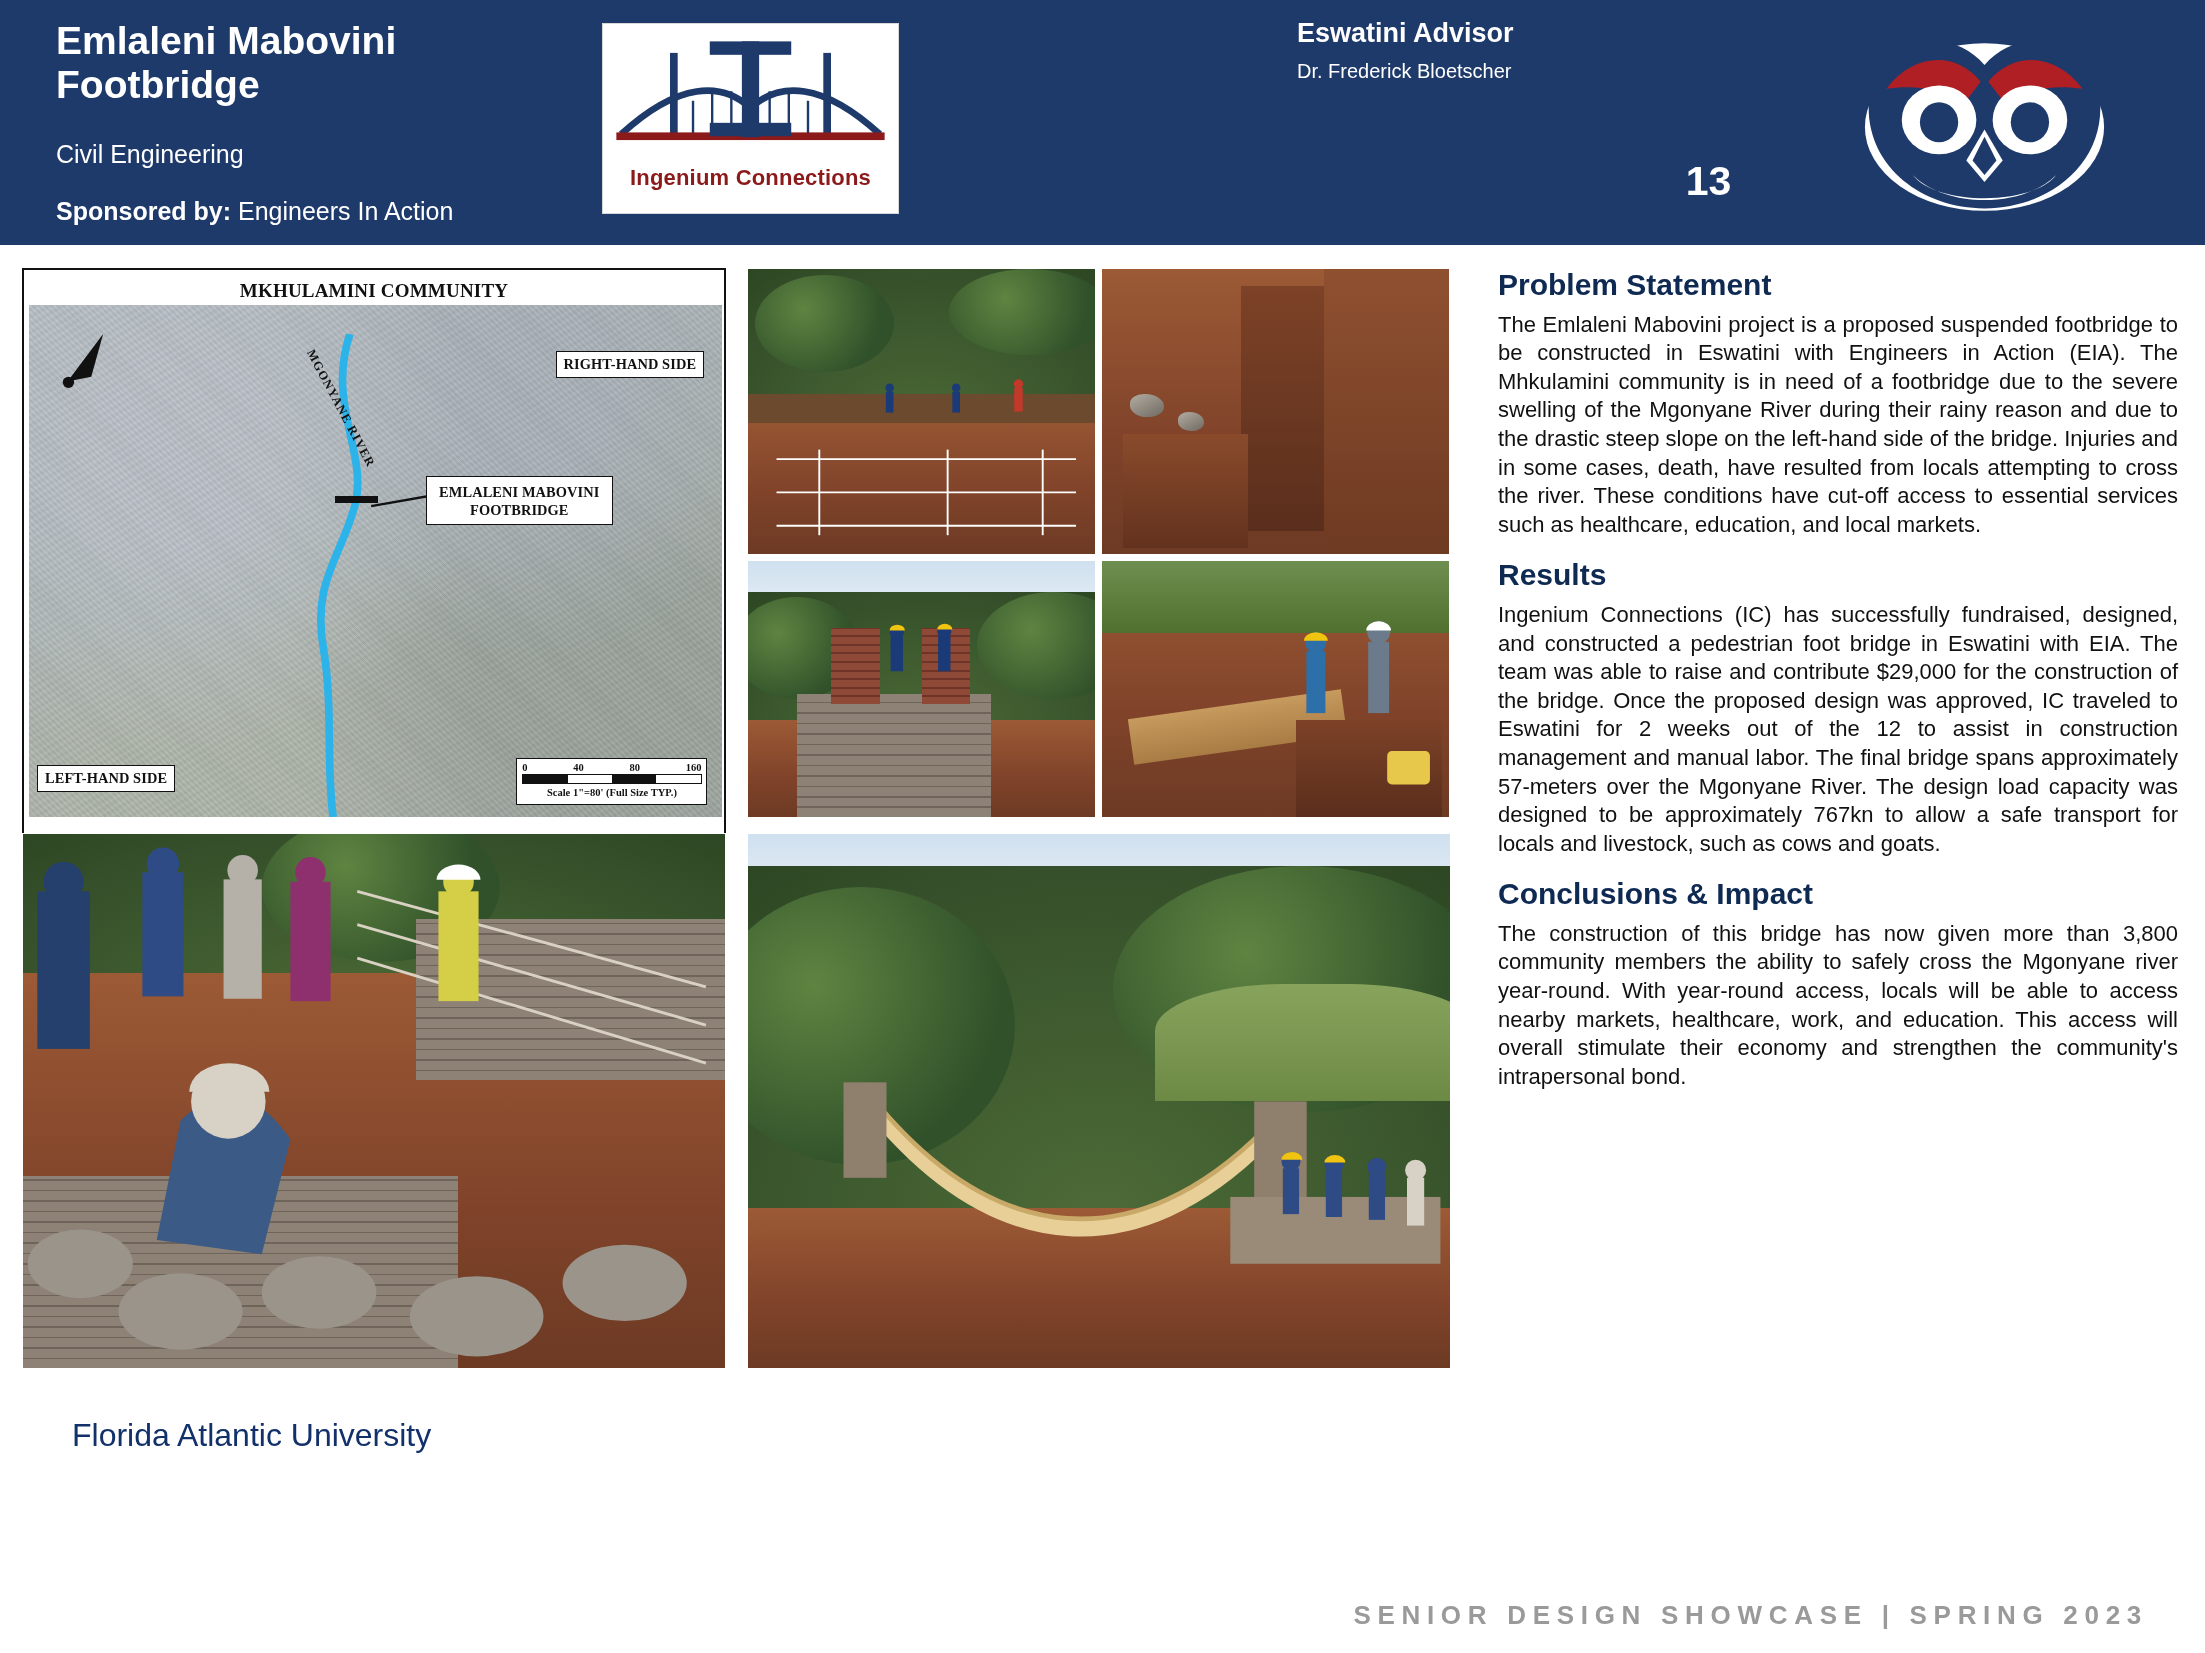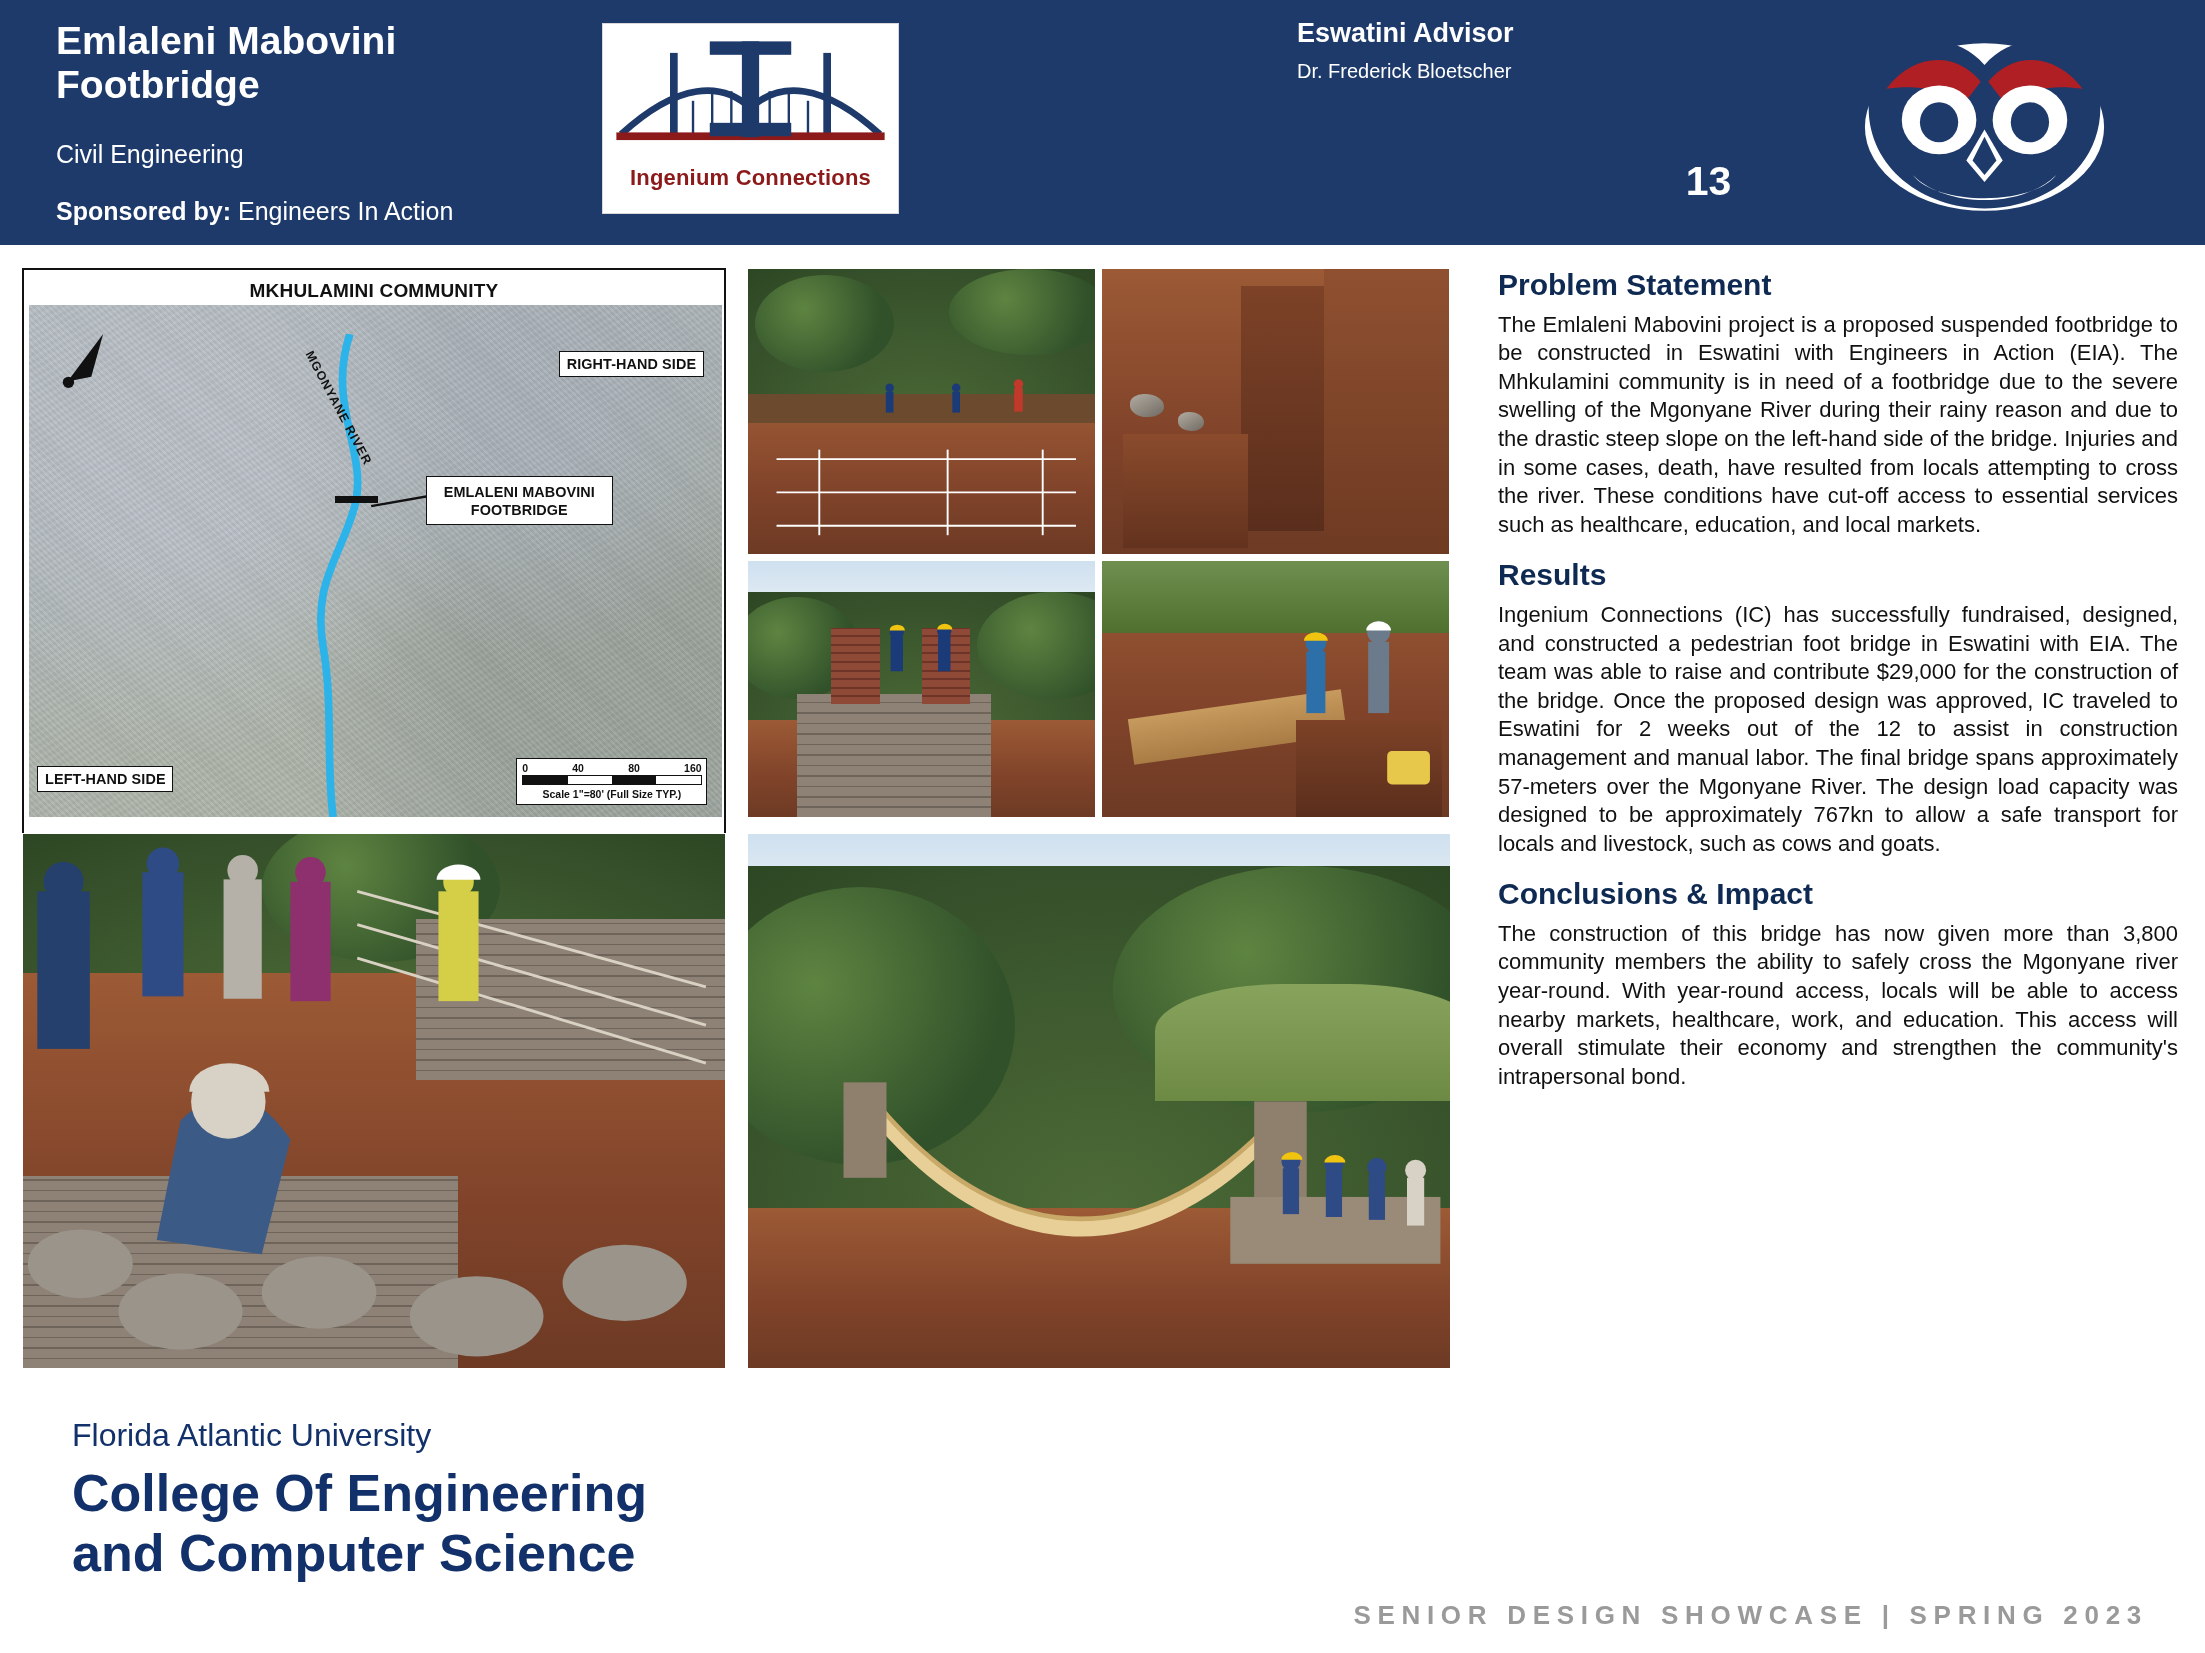--- a/index.html
+++ b/index.html
@@ -53,21 +53,21 @@
   .poster-number {
     position:absolute; left:1656px; top:158px; width:105px; text-align:center;
     color:#ffffff; font-size:41px; font-weight:bold;
   }
 
   .owl-logo { position:absolute; right:77px; top:17px; width:287px; height:201px; }
 
   
   .map-card {
     position:absolute; left:22px; top:268px; width:704px; height:621px;
-    background:#ffffff; border:2.4px solid #111111;
+    background:#ffffff; border:2.4px solid #111111;font-family:Liberation Serif, serif;
   }
   .map-title {
     position:absolute; top:9.6px; left:0; width:100%; text-align:center;
     font-size:19px; font-weight:bold; color:#111; letter-spacing:0.2px;
   }
   .map-image {
     position:absolute; top:35px; left:4.8px; width:693px; height:512px;
     background:
       radial-gradient(circle at 22% 30%, #b9bfc6 0 14%, rgba(185,191,198,0) 46%),
       radial-gradient(circle at 72% 18%, #a9b1b8 0 12%, rgba(169,177,184,0) 40%),
@@ -455,20 +455,16 @@
     <p class="sec-p">The Emlaleni Mabovini project is a proposed suspended footbridge to be constructed in Eswatini with Engineers in Action (EIA). The Mhkulamini community is in need of a footbridge due to the severe swelling of the Mgonyane River during their rainy reason and due to the drastic steep slope on the left-hand side of the bridge. Injuries and in some cases, death, have resulted from locals attempting to cross the river. These conditions have cut-off access to essential services such as healthcare, education, and local markets.</p>
 
     <div class="sec-h spaced">Results</div>
     <p class="sec-p">Ingenium Connections (IC) has successfully fundraised, designed, and constructed a pedestrian foot bridge in Eswatini with EIA. The team was able to raise and contribute $29,000 for the construction of the bridge. Once the proposed design was approved, IC traveled to Eswatini for 2 weeks out of the 12 to assist in construction management and manual labor. The final bridge spans approximately 57-meters over the Mgonyane River. The design load capacity was designed to be approximately 767kn to allow a safe transport for locals and livestock, such as cows and goats.</p>
 
     <div class="sec-h spaced">Conclusions &amp; Impact</div>
     <p class="sec-p">The construction of this bridge has now given more than 3,800 community members the ability to safely cross the Mgonyane river year-round. With year-round access, locals will be able to access nearby markets, healthcare, work, and education. This access will overall stimulate their economy and strengthen the community's intrapersonal bond.</p>
   </div>
 
   <div class="footer-univ">Florida Atlantic University</div>
-  <div class="footer-college">
-    <div>College Of Engineering</div>
-    <div>and Computer Science</div>
-  </div>
   <div class="footer-showcase">SENIOR DESIGN SHOWCASE | SPRING 2023</div>
 
 </div>
 
 
 </body></html>

